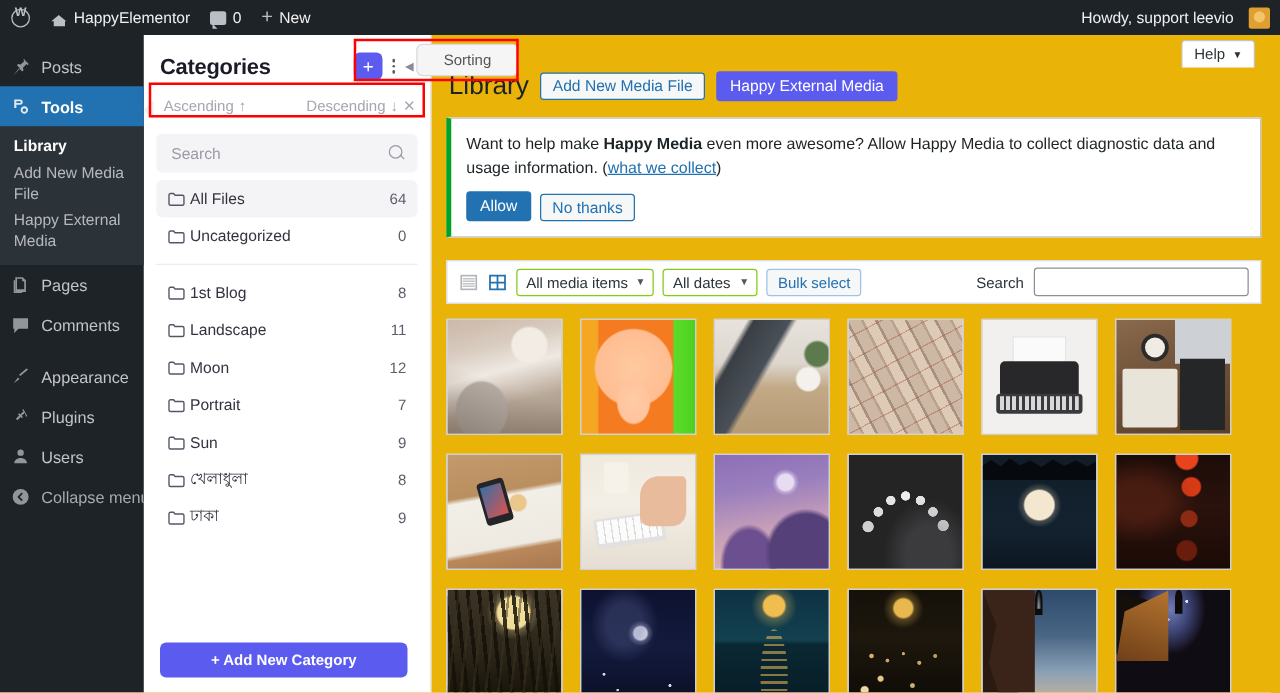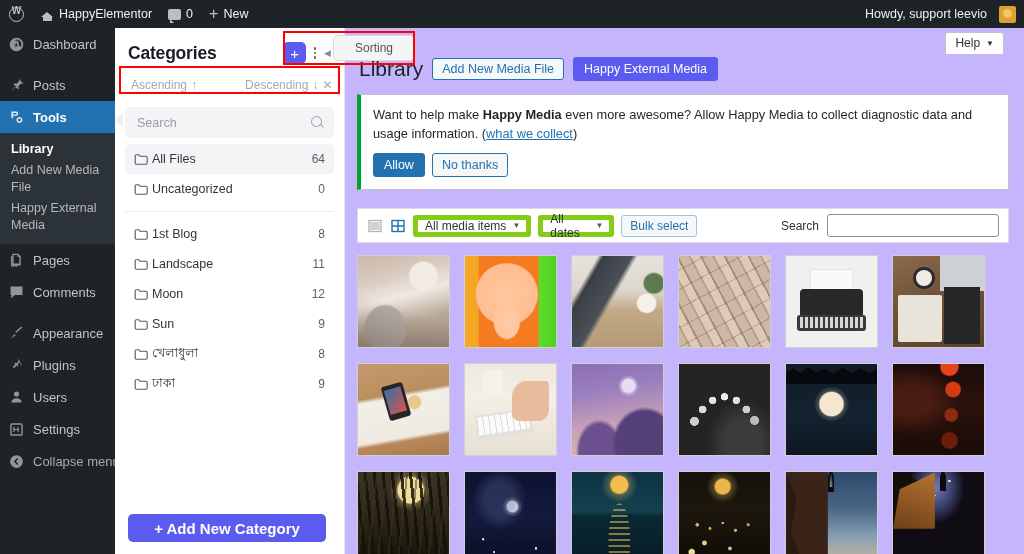--- a/index.html
+++ b/index.html
@@ -134,28 +134,28 @@
   }
   .cat-row.active{ background:#f4f4f7; }
   .cat-row .cnt{ margin-left:auto; color:#5d5d6b; font-size:12px; }
   .folder{ width:15px;height:13px;flex:0 0 15px;position:relative;}
   .folder svg{ display:block; }
   .cat-divider{ height:1px; background:#ececf0; margin:7px 10px; }
 
   #addcat{
     position:absolute; left:13px; bottom:12px; width:198px; height:28px;
     background:#5b5bf0; color:#fff; border:none; border-radius:5px;
-    font-size:15px; font-weight:700; cursor:pointer;
+    font-size:12px; font-weight:700; cursor:pointer;
     font-family:"Liberation Sans",sans-serif;
   }
 
   
   #main{
     position:absolute; top:28px; left:345px; width:679px; height:526px;
-    background:#c4b5fd; overflow:hidden;
+    background:#eab308; overflow:hidden;
   }
   .help-row{ height:26px; display:flex; justify-content:flex-end; padding:4px 20px 0 0;}
   .help-btn{
     border:1px solid #c3c4c7; border-bottom:none; background:#fff; color:#2c3338;
     font-size:12px; padding:3px 9px 4px 9px; border-radius:3px 3px 0 0; cursor:pointer;
     display:flex; align-items:center; gap:6px;
   }
   .help-btn .cdn{ font-size:8px; }
 
   .page-head{ display:flex; align-items:center; gap:9px; padding:0 0 0 14px; height:30px;}
@@ -170,33 +170,33 @@
     font-size:12.5px;padding:4px 10px;cursor:pointer;font-family:"Liberation Sans",sans-serif;
   }
 
   .notice{
     margin:10px 15px 0 12px; background:#fff; border:1px solid #c3c4c7;
     border-left:4px solid #00a32a; padding:10px 12px 12px 12px; position:relative;
   }
   .notice p{ margin:0 0 10px 0; font-size:12.8px; color:#1d2327; line-height:1.5; }
   .notice b{ font-weight:700; }
   .notice a{ color:#2271b1; }
-  .notice .btns{ display:flex; gap:7px; }
+  .notice .btns{ display:flex; gap:7px;align-items:flex-end; }
   .btn-primary{
     background:#2271b1;border:1px solid #2271b1;color:#fff;border-radius:3px;
     font-size:12.5px;padding:4px 10px;cursor:pointer;font-family:"Liberation Sans",sans-serif;
   }
 
   .media-toolbar{
     margin:18px 15px 0 12px; background:#fff; border:1px solid #dcdcde;
     height:35px; display:flex; align-items:center; padding:0 9px; gap:7px;
   }
   .view-ico{ width:16px;height:16px;cursor:pointer;}
   .sel{
-    height:22px; border:5px solid #84cc16; border-radius:3px; background:#fff;
+    height:22px; border:1px solid #84cc16; border-radius:3px; background:#fff;
     font-size:12px; color:#2c3338; padding:0 20px 0 7px; cursor:pointer;
     font-family:"Liberation Sans",sans-serif; position:relative; display:flex; align-items:center;
   }
   .sel .cdn{ position:absolute; right:6px; font-size:8px; color:#50575e;}
   .bulk{
     height:22px; border:1px solid #9ec2e6; border-radius:3px; background:#f6f7f7;
     color:#2271b1; font-size:12px; padding:0 8px; display:flex; align-items:center; cursor:pointer;
   }
   .search-wrap{ margin-left:auto; display:flex; align-items:center; gap:8px; }
   .search-wrap label{ font-size:12px; color:#2c3338;}
@@ -245,28 +245,20 @@
   <div class="ab-right">
     <div class="ab-item">
       <span>Howdy, support leevio</span>
       <span class="avatar-sq"></span>
     </div>
   </div>
 </div>
 
 <div id="sidebar">
 
-  <div class="menu-item">
-    <span class="mico">
-      <svg width="17" height="17" viewBox="0 0 20 20" fill="#a7aaad">
-          <path d="M10 2a8 8 0 100 16 8 8 0 000-16zm0 2.2a5.8 5.8 0 015.8 5.8c0 .9-.2 1.7-.6 2.5l-3.4-2 .3-1.3-1.6 1.5.5 2.1-1.1-1-2.3 1.8 1.5-2.6-2.6-1.6 2.9.3.9-2.1.4 2.2 3 .9-1.7-3.2.9-.6-2.5-1.3 2.3-.6-3.2-.3 1.6 1.2-2.6.4A5.8 5.8 0 0110 4.2z"></path>
-        </svg>
-    </span>
-    <span class="mlabel">Dashboard</span>
-  </div>
 
   <div class="menu-sep"></div>
 
   <div class="menu-item">
     <span class="mico">
       <svg width="17" height="17" viewBox="0 0 20 20" fill="#a7aaad">
           <path d="M13.6 2.3l-1.1 1.1 1 1-3.4 3.4-2.4-.5-1.2 1.2 3 3L3 18l5.5-6.6 3 3 1.2-1.2-.5-2.4 3.4-3.4 1 1 1.1-1.1-4.1-4z"></path>
         </svg>
     </span>
     <span class="mlabel">Posts</span>
@@ -330,29 +322,20 @@
     <span class="mico">
       <svg width="17" height="17" viewBox="0 0 20 20" fill="#a7aaad">
           <circle cx="10" cy="6" r="3"></circle>
           <path d="M4 16c0-3 2.7-5 6-5s6 2 6 5H4z"></path>
         </svg>
     </span>
     <span class="mlabel">Users</span>
   </div>
 
 
-  <div class="menu-item">
-    <span class="mico">
-      <svg width="17" height="17" viewBox="0 0 20 20" fill="none" stroke="#a7aaad" stroke-width="1.6">
-          <rect x="3.5" y="3.5" width="13" height="13" rx="1"></rect>
-          <path d="M7 7v6M12 7v6M7 10h5" stroke-width="1.4"></path>
-        </svg>
-    </span>
-    <span class="mlabel">Settings</span>
-  </div>
 
   <div class="menu-item collapse-item">
     <span class="mico">
       <svg width="17" height="17" viewBox="0 0 20 20" fill="#a7aaad">
           <circle cx="10" cy="10" r="7.5"></circle>
           <path d="M11.5 6.5L8 10l3.5 3.5" stroke="#1d2327" stroke-width="1.6" fill="none"></path>
         </svg>
     </span>
     <span class="mlabel">Collapse menu</span>
   </div>
@@ -442,20 +425,29 @@
         </span>
       <span>Moon</span>
       <span class="cnt">12</span>
     </div>
     <div class="cat-row">
       <span class="folder">
           <svg width="15" height="13" viewBox="0 0 16 14" fill="none" stroke="#55556a" stroke-width="1.2">
             <path d="M1.2 3.2a1.3 1.3 0 011.3-1.3h2.6l1.3 1.6h6.4a1.3 1.3 0 011.3 1.3v6a1.3 1.3 0 01-1.3 1.3H2.5a1.3 1.3 0 01-1.3-1.3V3.2z"></path>
           </svg>
         </span>
+      <span>Portrait</span>
+      <span class="cnt">7</span>
+    </div>
+    <div class="cat-row">
+      <span class="folder">
+          <svg width="15" height="13" viewBox="0 0 16 14" fill="none" stroke="#55556a" stroke-width="1.2">
+            <path d="M1.2 3.2a1.3 1.3 0 011.3-1.3h2.6l1.3 1.6h6.4a1.3 1.3 0 011.3 1.3v6a1.3 1.3 0 01-1.3 1.3H2.5a1.3 1.3 0 01-1.3-1.3V3.2z"></path>
+          </svg>
+        </span>
       <span>Sun</span>
       <span class="cnt">9</span>
     </div>
     <div class="cat-row">
       <span class="folder">
           <svg width="15" height="13" viewBox="0 0 16 14" fill="none" stroke="#55556a" stroke-width="1.2">
             <path d="M1.2 3.2a1.3 1.3 0 011.3-1.3h2.6l1.3 1.6h6.4a1.3 1.3 0 011.3 1.3v6a1.3 1.3 0 01-1.3 1.3H2.5a1.3 1.3 0 01-1.3-1.3V3.2z"></path>
           </svg>
         </span>
       <span>খেলাধুলা</span>

